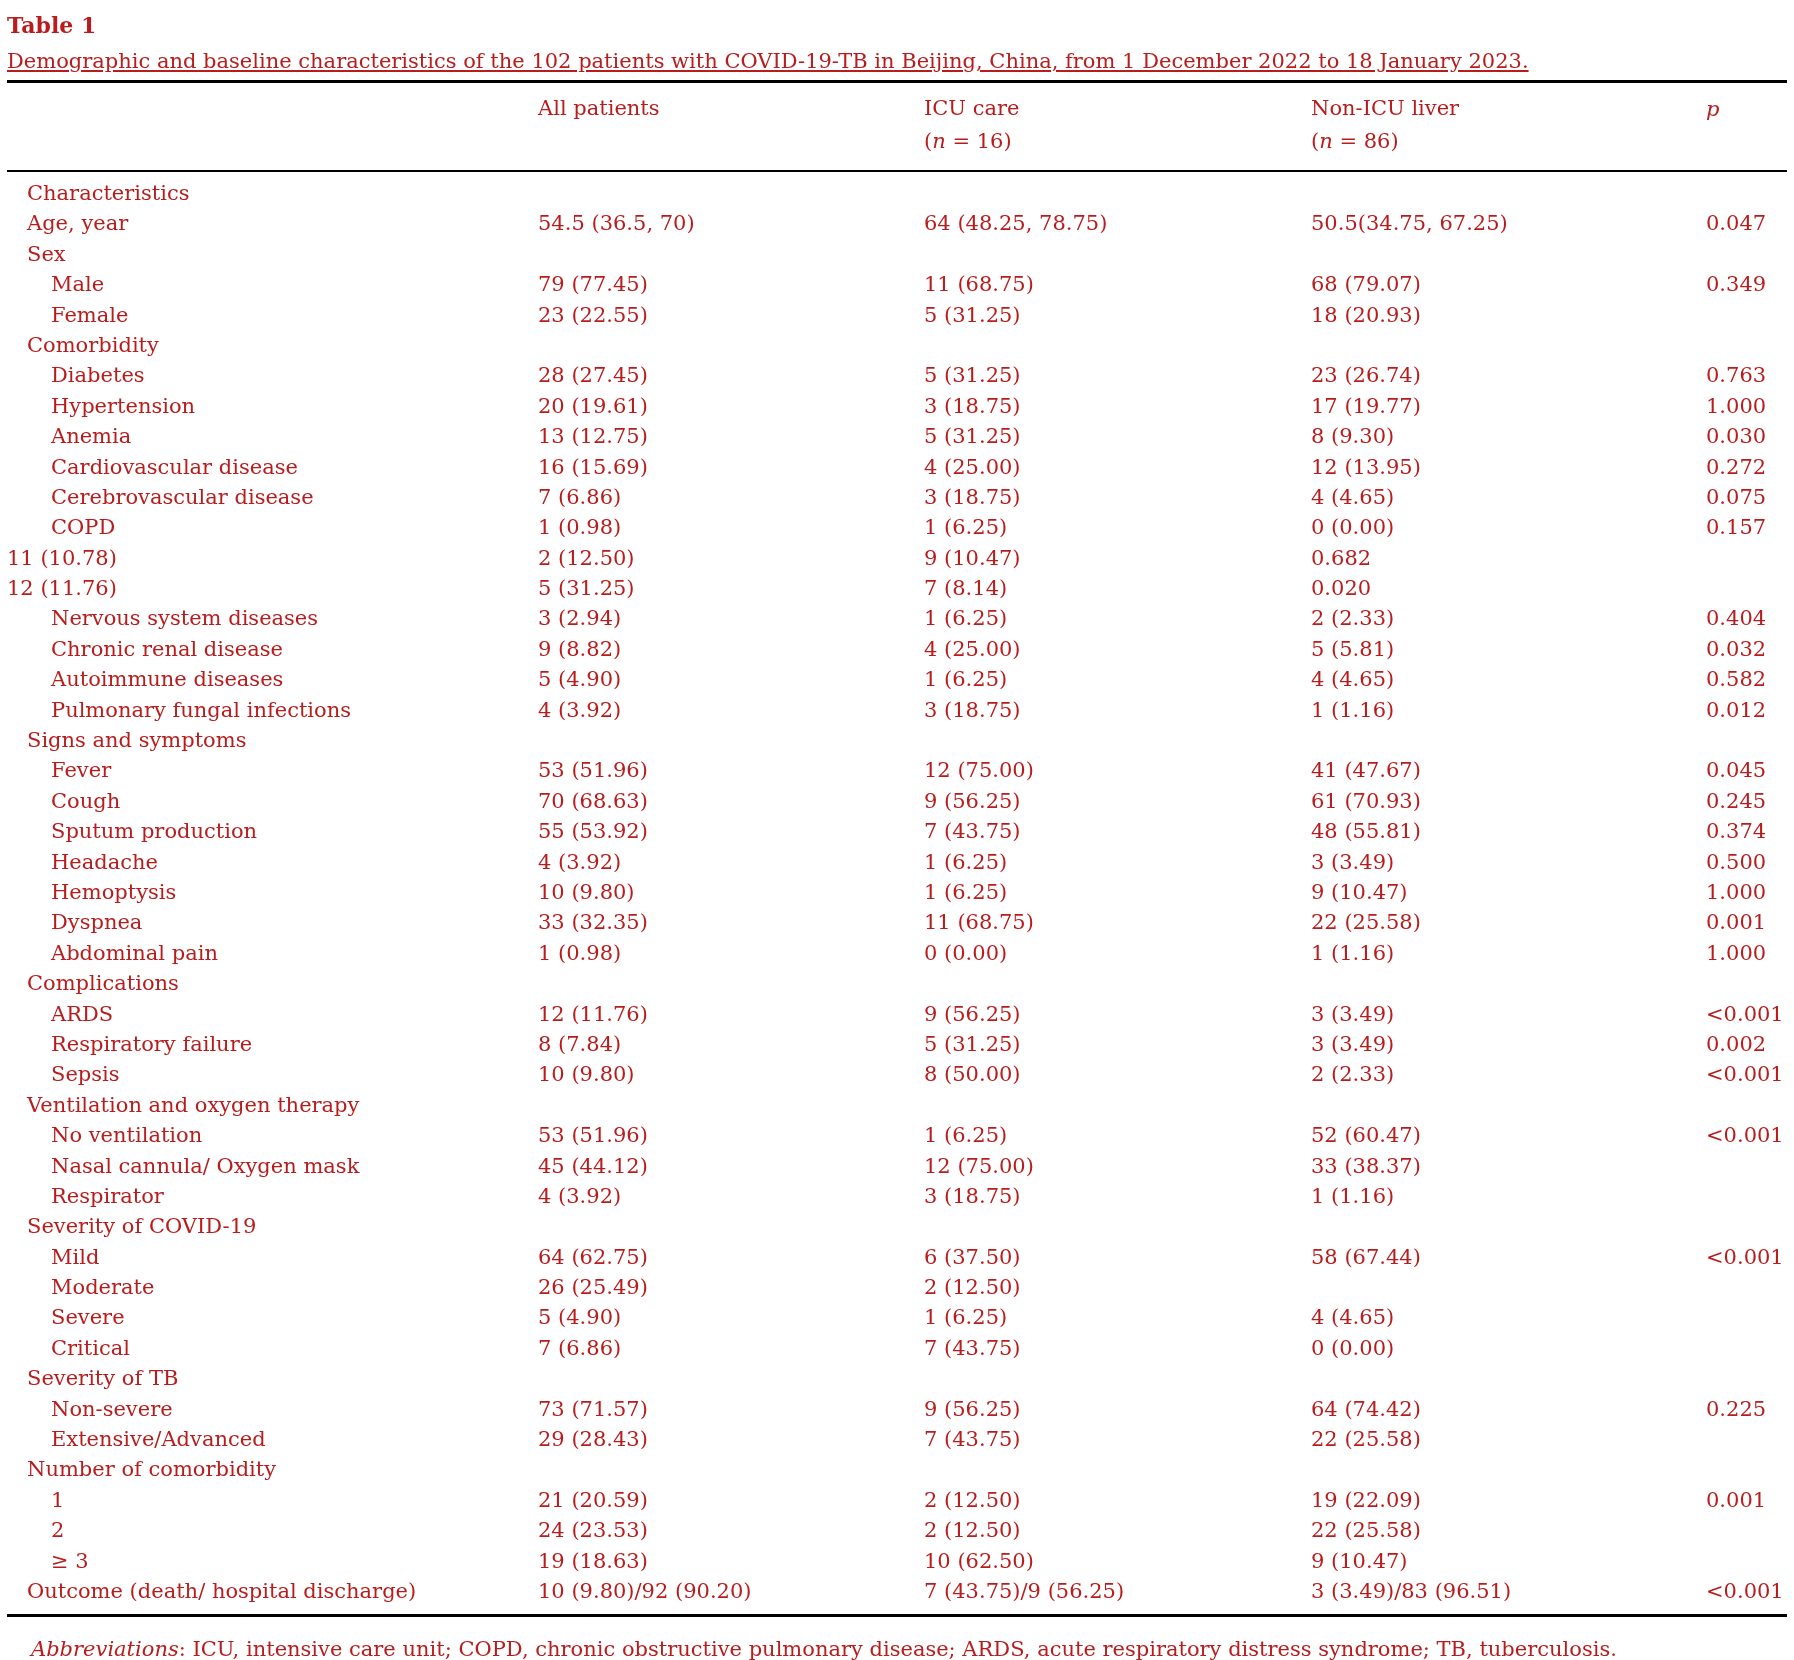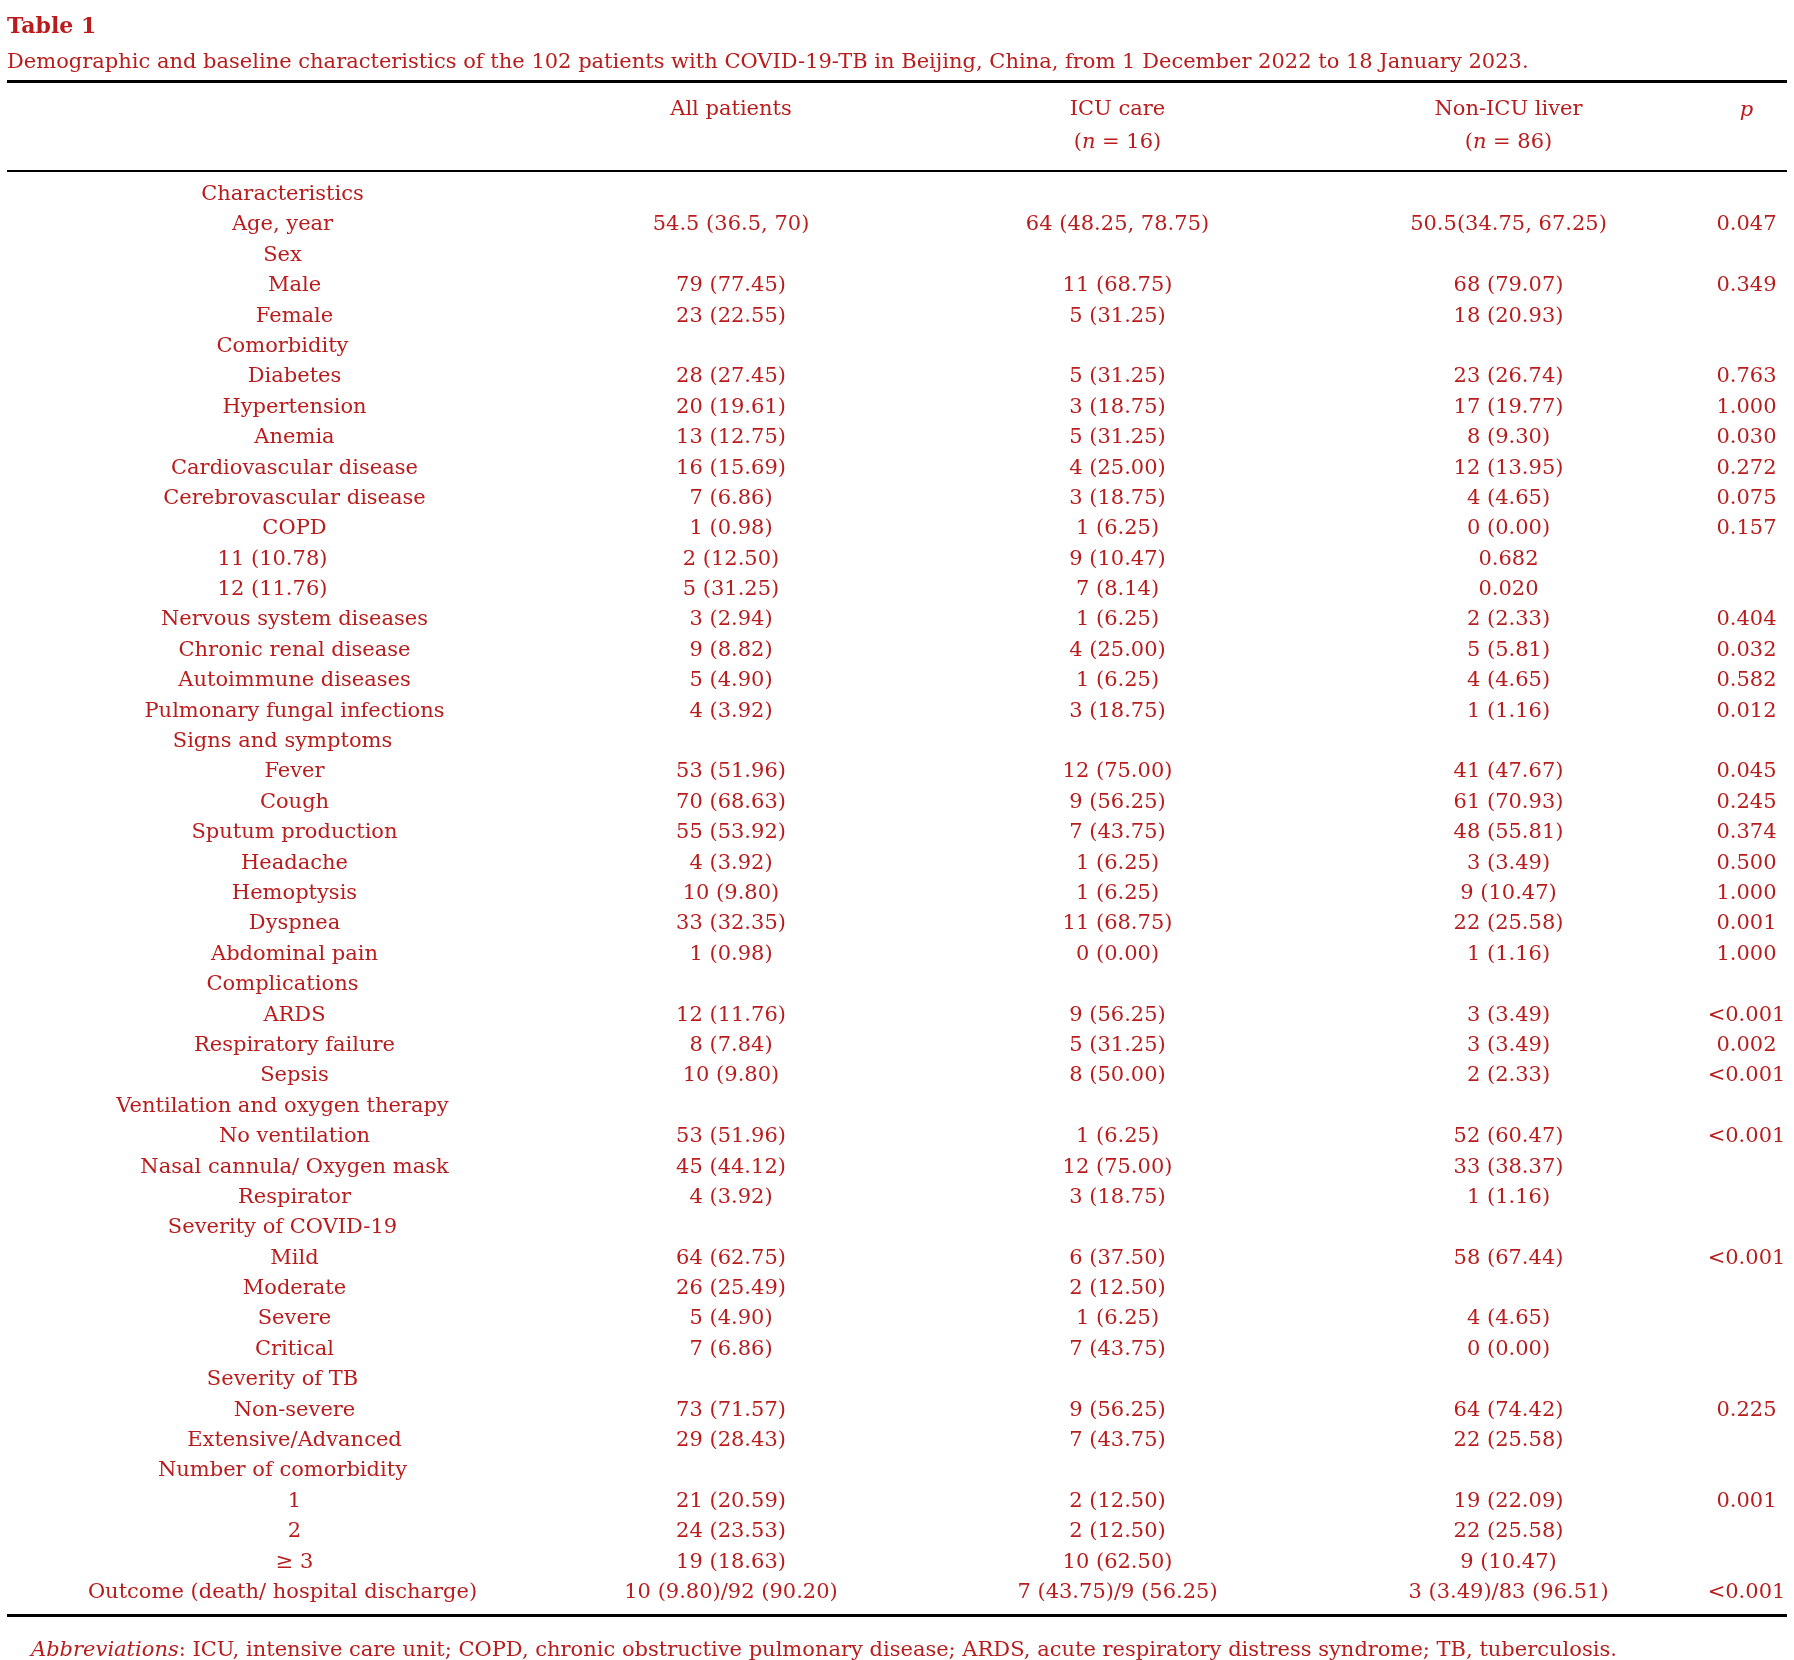--- a/index.html
+++ b/index.html
@@ -15,22 +15,23 @@
   }
   .title {
     font-size: 22px;
     font-weight: bold;
     line-height: 34px;
   }
   .caption {
     font-size: 21px;
     line-height: 38px;
     white-space: nowrap;
-  }
-  .datatable { width: 1780px; text-align: center; }
+    text-decoration: underline;
+  }
+  .datatable { width: 1780px; }
   .thead {
     display: grid;
     grid-template-columns: 531px 386px 387px 395px 1fr;
     border-top: 3px solid #000;
     border-bottom: 2px solid #000;
     padding: 9px 0 12px 0;
   }
   .th { font-size: 21px; line-height: 33px; white-space: nowrap; }
   .th.p-col { font-style: italic; padding-top: 1px; }
   .th .nsub i, .nsub i { font-style: italic; }

